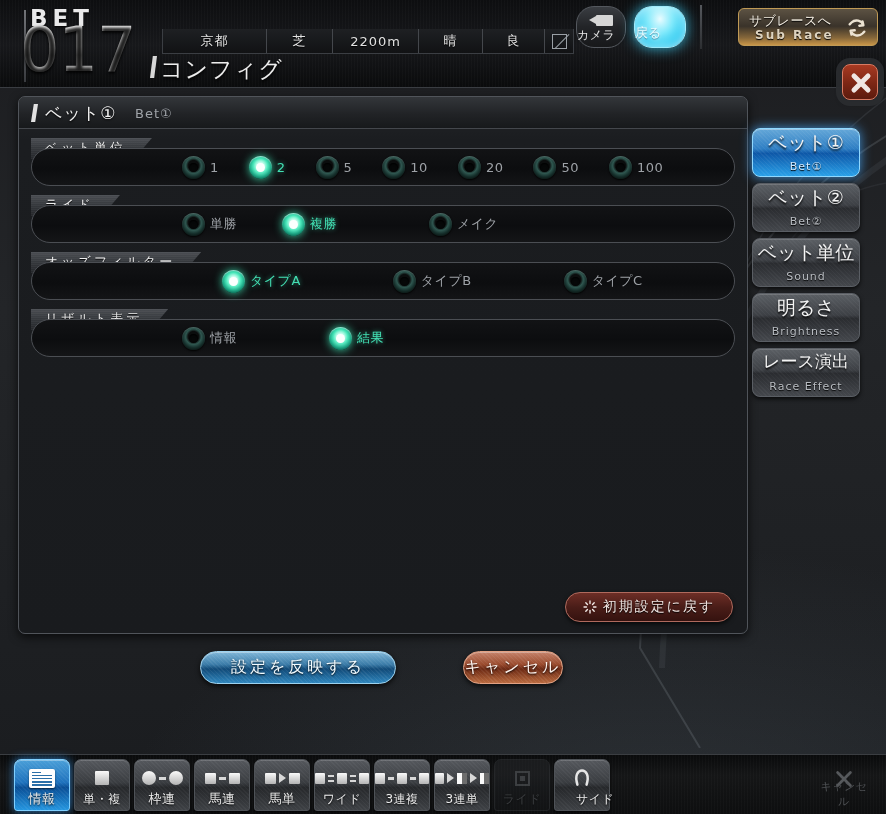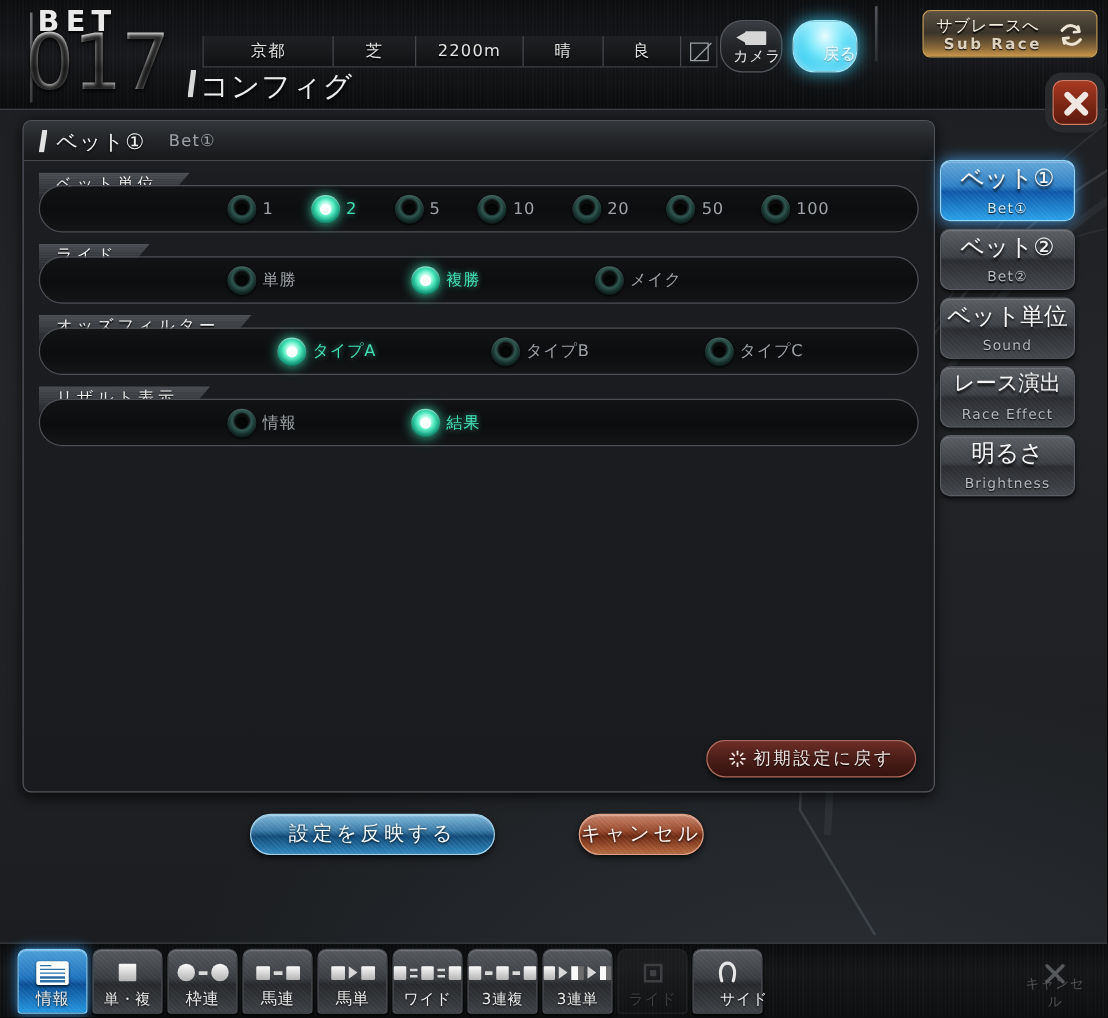--- a/index.html
+++ b/index.html
@@ -68,23 +68,23 @@
   .c-icon { width:28px; }
   .sq-slash { width:15px; height:15px; border:1px solid #9aa0a6; position:relative; }
   .sq-slash::after { content:""; position:absolute; left:-1px; top:50%; width:20px; height:1px;
     background:#9aa0a6; transform:rotate(-45deg); transform-origin:center; }
 
   .cfg-title { position:absolute; left:160px; top:54px; font-size:23px; color:#ededed;
     letter-spacing:1px; text-shadow:0 2px 3px #000; }
   .cfg-tick { position:absolute; left:150px; top:56px; width:7px; height:22px;
     background:#d8d8d8; clip-path: polygon(40% 0,100% 0,60% 100%,0 100%); }
 
-  .hbtn { position:absolute; top:16px; border-radius:18px; border:1px solid #54585e;
+  .hbtn { position:absolute; top:6px; border-radius:18px; border:1px solid #54585e;
     background: linear-gradient(180deg,#3a3d42 0%,#222427 50%,#17181a 100%);
-    color:#e8e8e8; text-align:right; cursor:pointer; }
+    color:#e8e8e8; text-align:left; cursor:pointer; }
   .hbtn-camera { left:576px; width:50px; height:42px; }
   .hbtn-camera .lbl { position:absolute; left:0; right:0; bottom:3px; font-size:12px; letter-spacing:.5px; }
   .cam-ico { position:absolute; left:50%; top:7px; transform:translateX(-50%);
     width:24px; height:12px; }
   .cam-ico .body { position:absolute; right:0; top:1px; width:17px; height:11px;
     background:#d6d6d6; border-radius:1px; }
   .cam-ico .lens { position:absolute; left:0; top:2px; width:0; height:0;
     border-top:4px solid transparent; border-bottom:4px solid transparent;
     border-right:7px solid #d6d6d6; }
   .hbtn-back { left:634px; width:52px; height:42px;
@@ -368,21 +368,21 @@
                   <span class="radio un"></span>
                   <span class="txt un">100</span>
                 </div>
               </div>
             </div>
           </div>
           <div class="section">
             <div class="sec-label">ライド</div>
             <div class="sec-box">
               <div class="opts">
-                <div class="opt" style="margin-right: 92px;">
+                <div class="opt" style="margin-right: 45px;">
                   <span class="radio un"></span>
                   <span class="txt un">単勝</span>
                 </div>
                 <div class="opt" style="margin-right: 92px;">
                   <span class="radio sel"></span>
                   <span class="txt sel">複勝</span>
                 </div>
                 <div class="opt">
                   <span class="radio un"></span>
                   <span class="txt un">メイク</span>
@@ -451,26 +451,26 @@
       </div>
       <div class="tab">
         <div class="jp">ベット②</div>
         <div class="en">Bet②</div>
       </div>
       <div class="tab">
         <div class="jp">ベット単位</div>
         <div class="en">Sound</div>
       </div>
       <div class="tab">
+        <div class="jp">明るさ</div>
+        <div class="en">Brightness</div>
+      </div>
+      <div class="tab">
         <div class="jp" style="font-size: 17px;">レース演出</div>
         <div class="en">Race Effect</div>
-      </div>
-      <div class="tab">
-        <div class="jp">明るさ</div>
-        <div class="en">Brightness</div>
       </div>
     </div>
 
   <div class="act act-apply">
     <span>設定を反映する</span>
   </div>
   <div class="act act-cancel">
     <span>キャンセル</span>
   </div>
 

